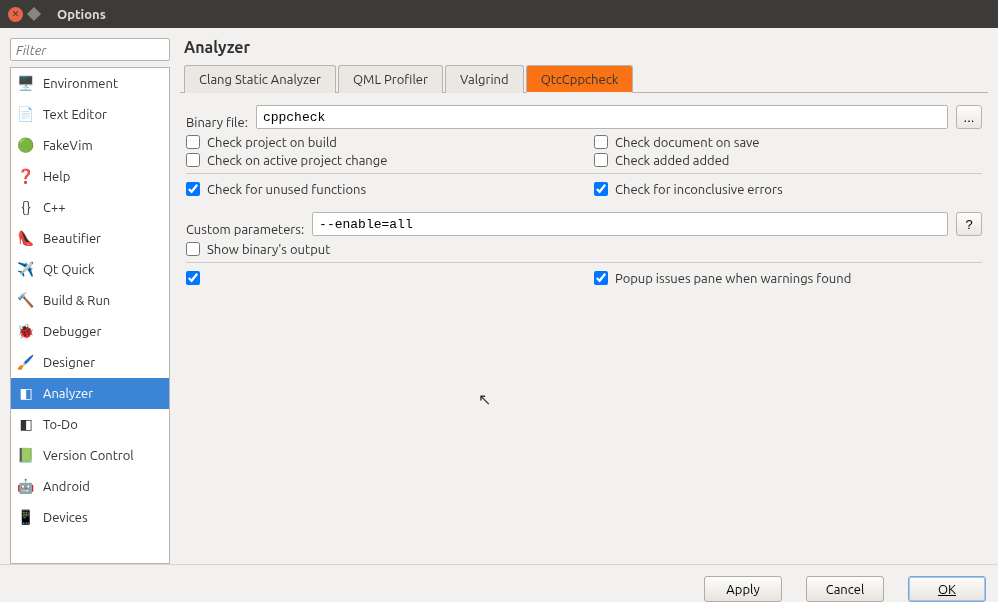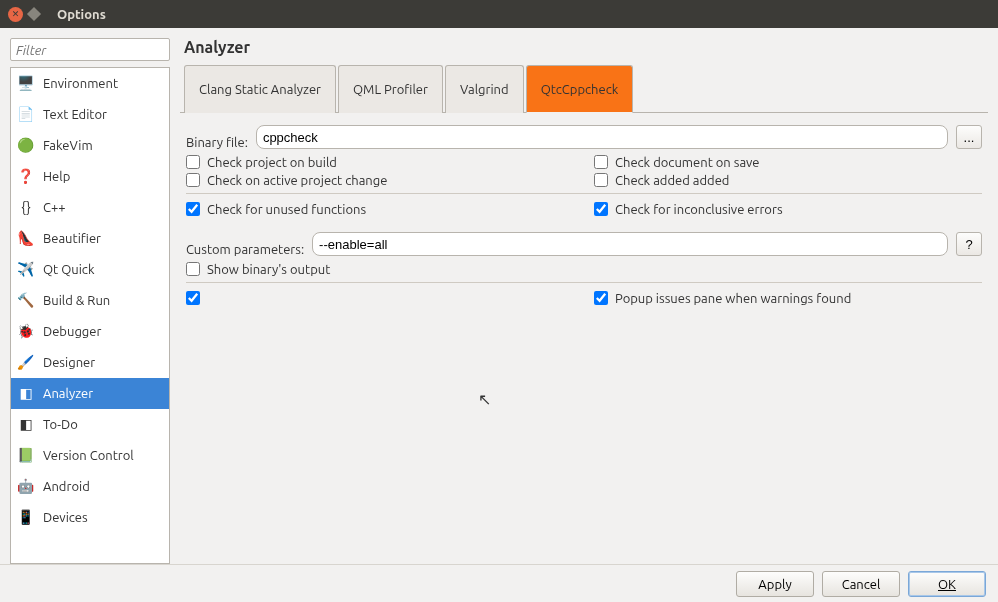--- a/index.html
+++ b/index.html
@@ -99,21 +99,21 @@
   font-weight: bold;
   margin-bottom: 8px;
   padding-left: 4px;
 }
 .tabbar {
   display: flex;
   border-bottom: 1px solid #b8b4ad;
   padding-left: 4px;
 }
 .tab {
-  padding: 16px 14px;
+  padding: 6px 14px;
   border: 1px solid #b8b4ad;
   border-bottom: none;
   background: #ebe8e4;
   margin-right: 2px;
   border-radius: 3px 3px 0 0;
   cursor: pointer;
   position: relative;
   top: 1px;
   font-size: 13px;
 }
@@ -131,22 +131,22 @@
   margin-bottom: 6px;
 }
 .row label.fixed { white-space: nowrap; }
 .text-input {
   flex: 1;
   height: 24px;
   border: 1px solid #b8b4ad;
   background: #fff;
   padding: 2px 6px;
   font-size: 13px;
-  font-family: Liberation Sans, sans-serif;
-  border-radius: 8px;
+  font-family: Liberation Mono, monospace;
+  border-radius: 2px;
 }
 .small-btn {
   width: 26px; height: 24px;
   border: 1px solid #b8b4ad;
   background: linear-gradient(#fdfdfc,#ebe8e4);
   border-radius: 3px;
   cursor: pointer;
   font-size: 13px;
 }
 .check-grid {
@@ -166,22 +166,22 @@
 }
 hr.sep {
   border: none;
   border-top: 1px solid #cfcac2;
   margin: 6px 0 8px 0;
 }
 .footer {
   height: 38px;
   display: flex;
   justify-content: flex-end;
-  align-items: center;
-  gap: 8px;
+  align-items: flex-end;
+  gap: 24px;
   padding: 0 12px;
   border-top: 1px solid #d8d5cf;
 }
 .dlg-btn {
   min-width: 78px;
   height: 26px;
   border: 1px solid #b0aca4;
   background: linear-gradient(#fdfdfc,#e7e4df);
   border-radius: 3px;
   cursor: pointer;

